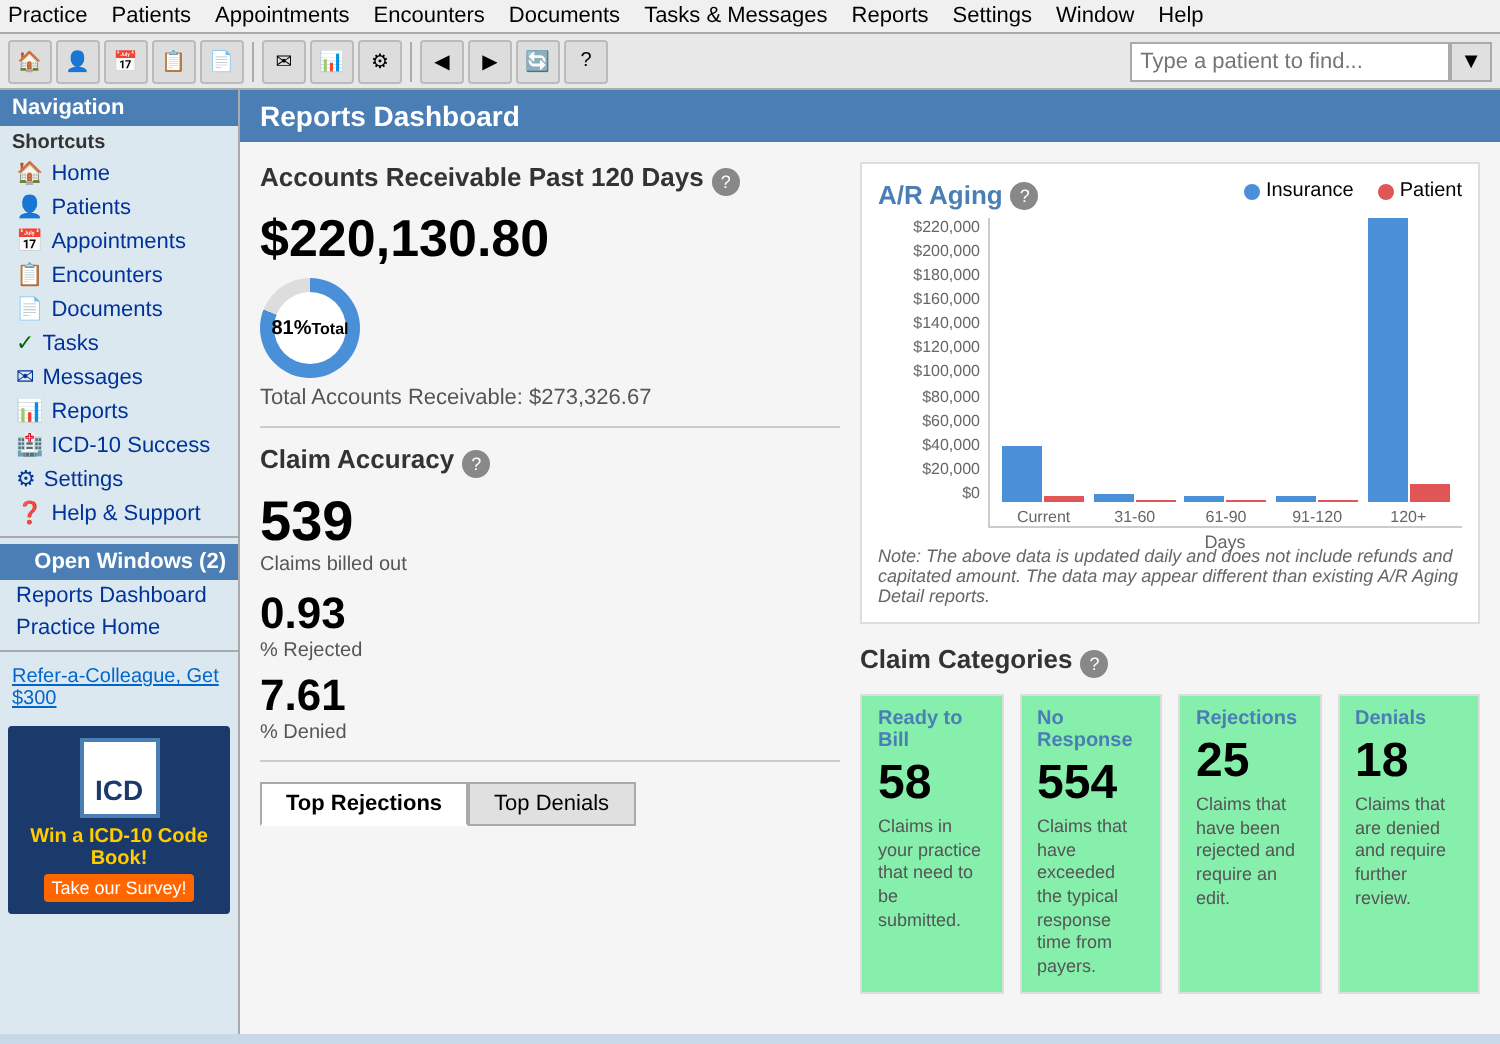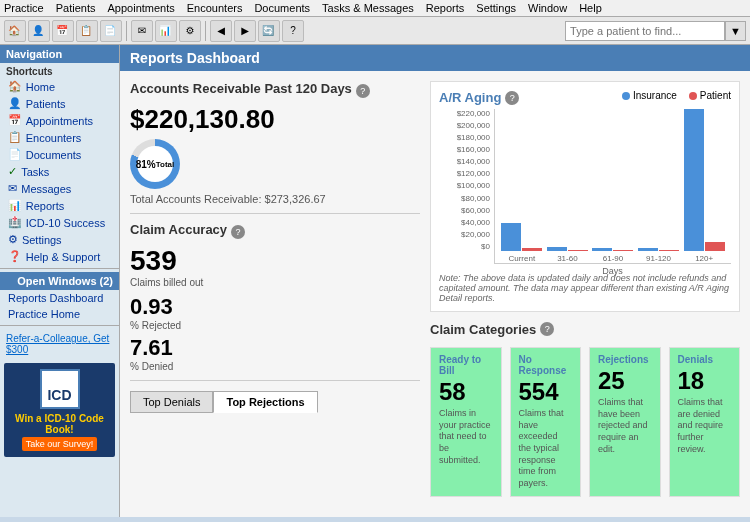--- a/index.html
+++ b/index.html
@@ -231,22 +231,22 @@
             <div class="sub-label">Claims billed out</div>
             <div class="big-num big-num-small">0.93</div>
             <div class="percent-label">% Rejected</div>
             <div class="big-num big-num-small" style="margin-top:4px;">7.61</div>
             <div class="percent-label">% Denied</div>
           </div>
 
           <div class="section-divider"></div>
 
           <div class="tabs">
+            <div class="tab active">Top Rejections</div>
             <div class="tab">Top Denials</div>
-            <div class="tab active">Top Rejections</div>
           </div>
         </div>
 
         <div class="right-col">
 
           <div class="chart-container">
             <div style="display:flex;align-items:center;margin-bottom:4px;">
               <span style="font-weight:bold;font-size:13px;color:#4a7eb5;">A/R Aging</span>
               <span class="help-icon">?</span>
               <div class="chart-legend" style="margin-left:auto;">
@@ -318,21 +318,21 @@
                     <div class="bar-label">120+</div>
                   </div>
                 </div>
                 <div class="chart-x-label">Days</div>
               </div>
             </div>
             <div class="chart-note">Note: The above data is updated daily and does not include refunds and capitated amount. The data may appear different than existing A/R Aging Detail reports.</div>
           </div>
 
           <div class="claim-categories">
-            <div style="display:flex;align-items:flex-start;">
+            <div style="display:flex;align-items:center;">
               <span class="section-title">Claim Categories</span>
               <span class="help-icon">?</span>
             </div>
             <div class="categories-grid">
               <div class="category-card">
                 <div class="category-title">Ready to Bill</div>
                 <div class="category-count">58</div>
                 <div class="category-desc">Claims in your practice that need to be submitted.</div>
               </div>
               <div class="category-card">

